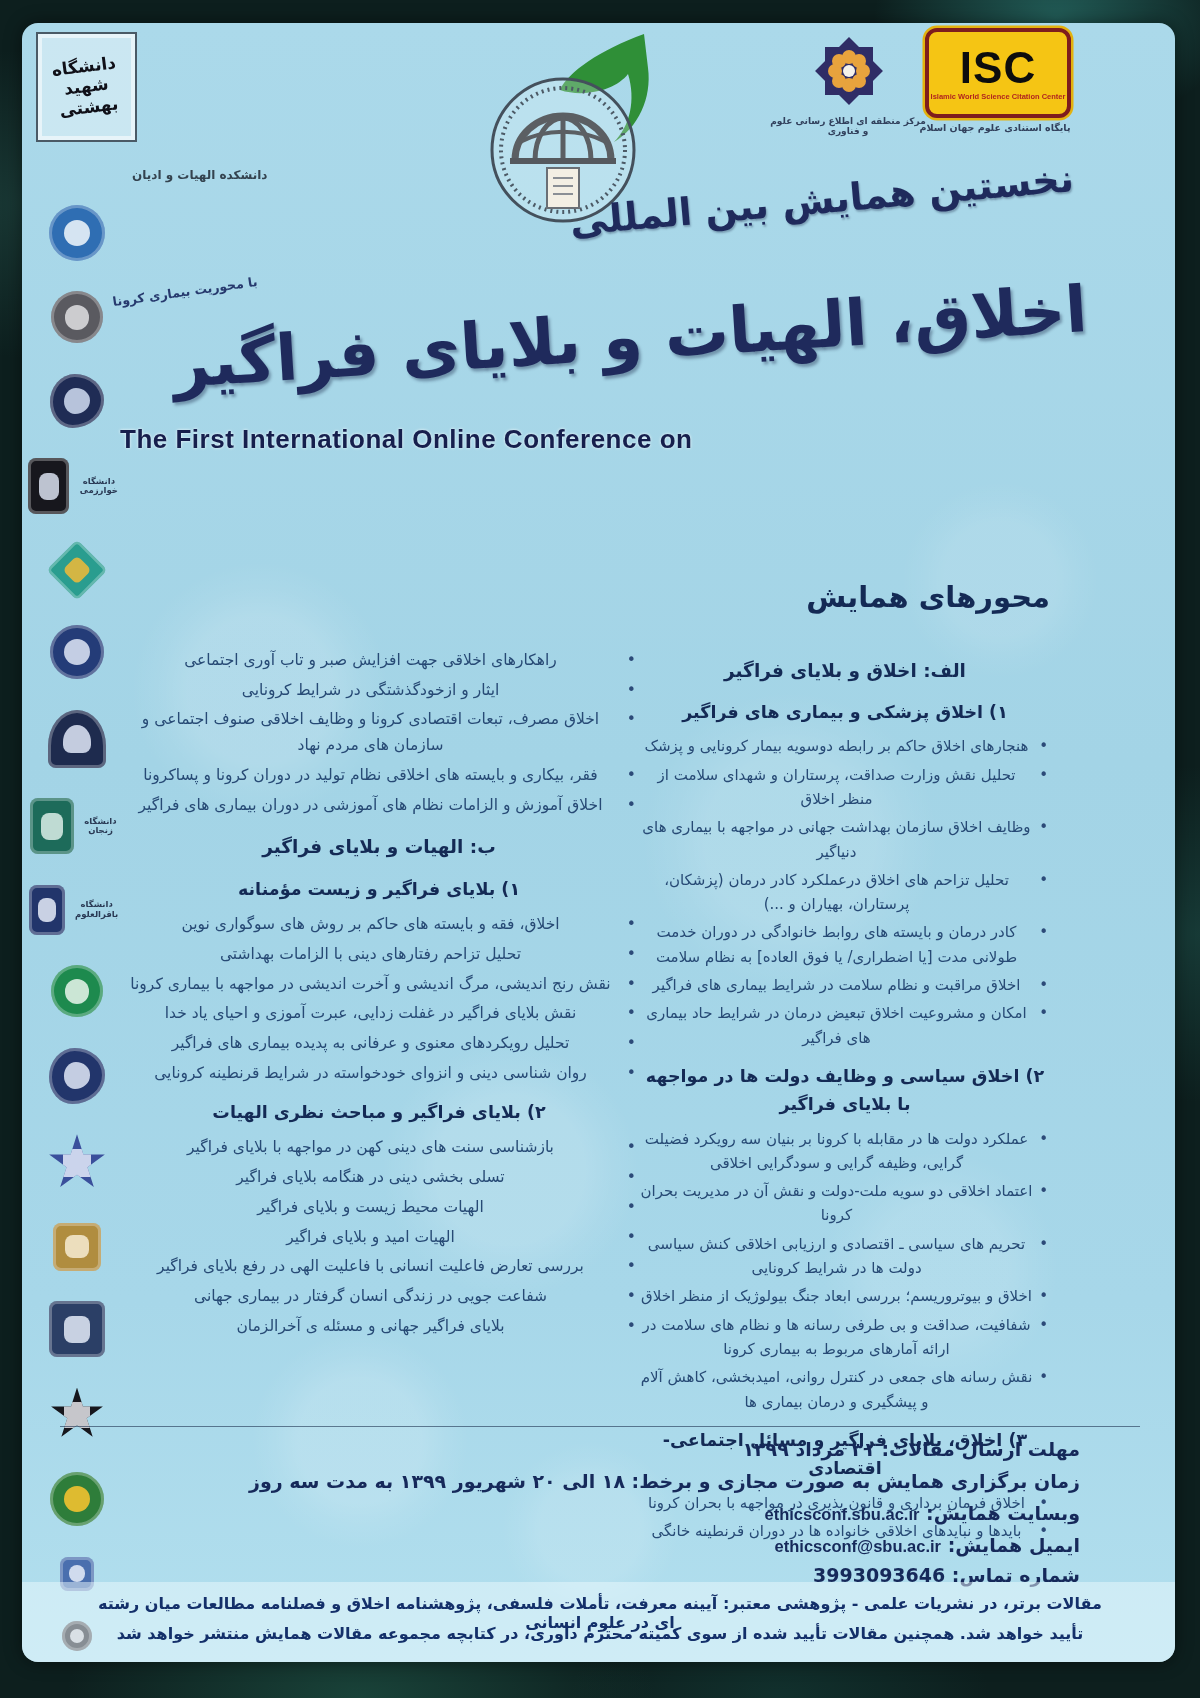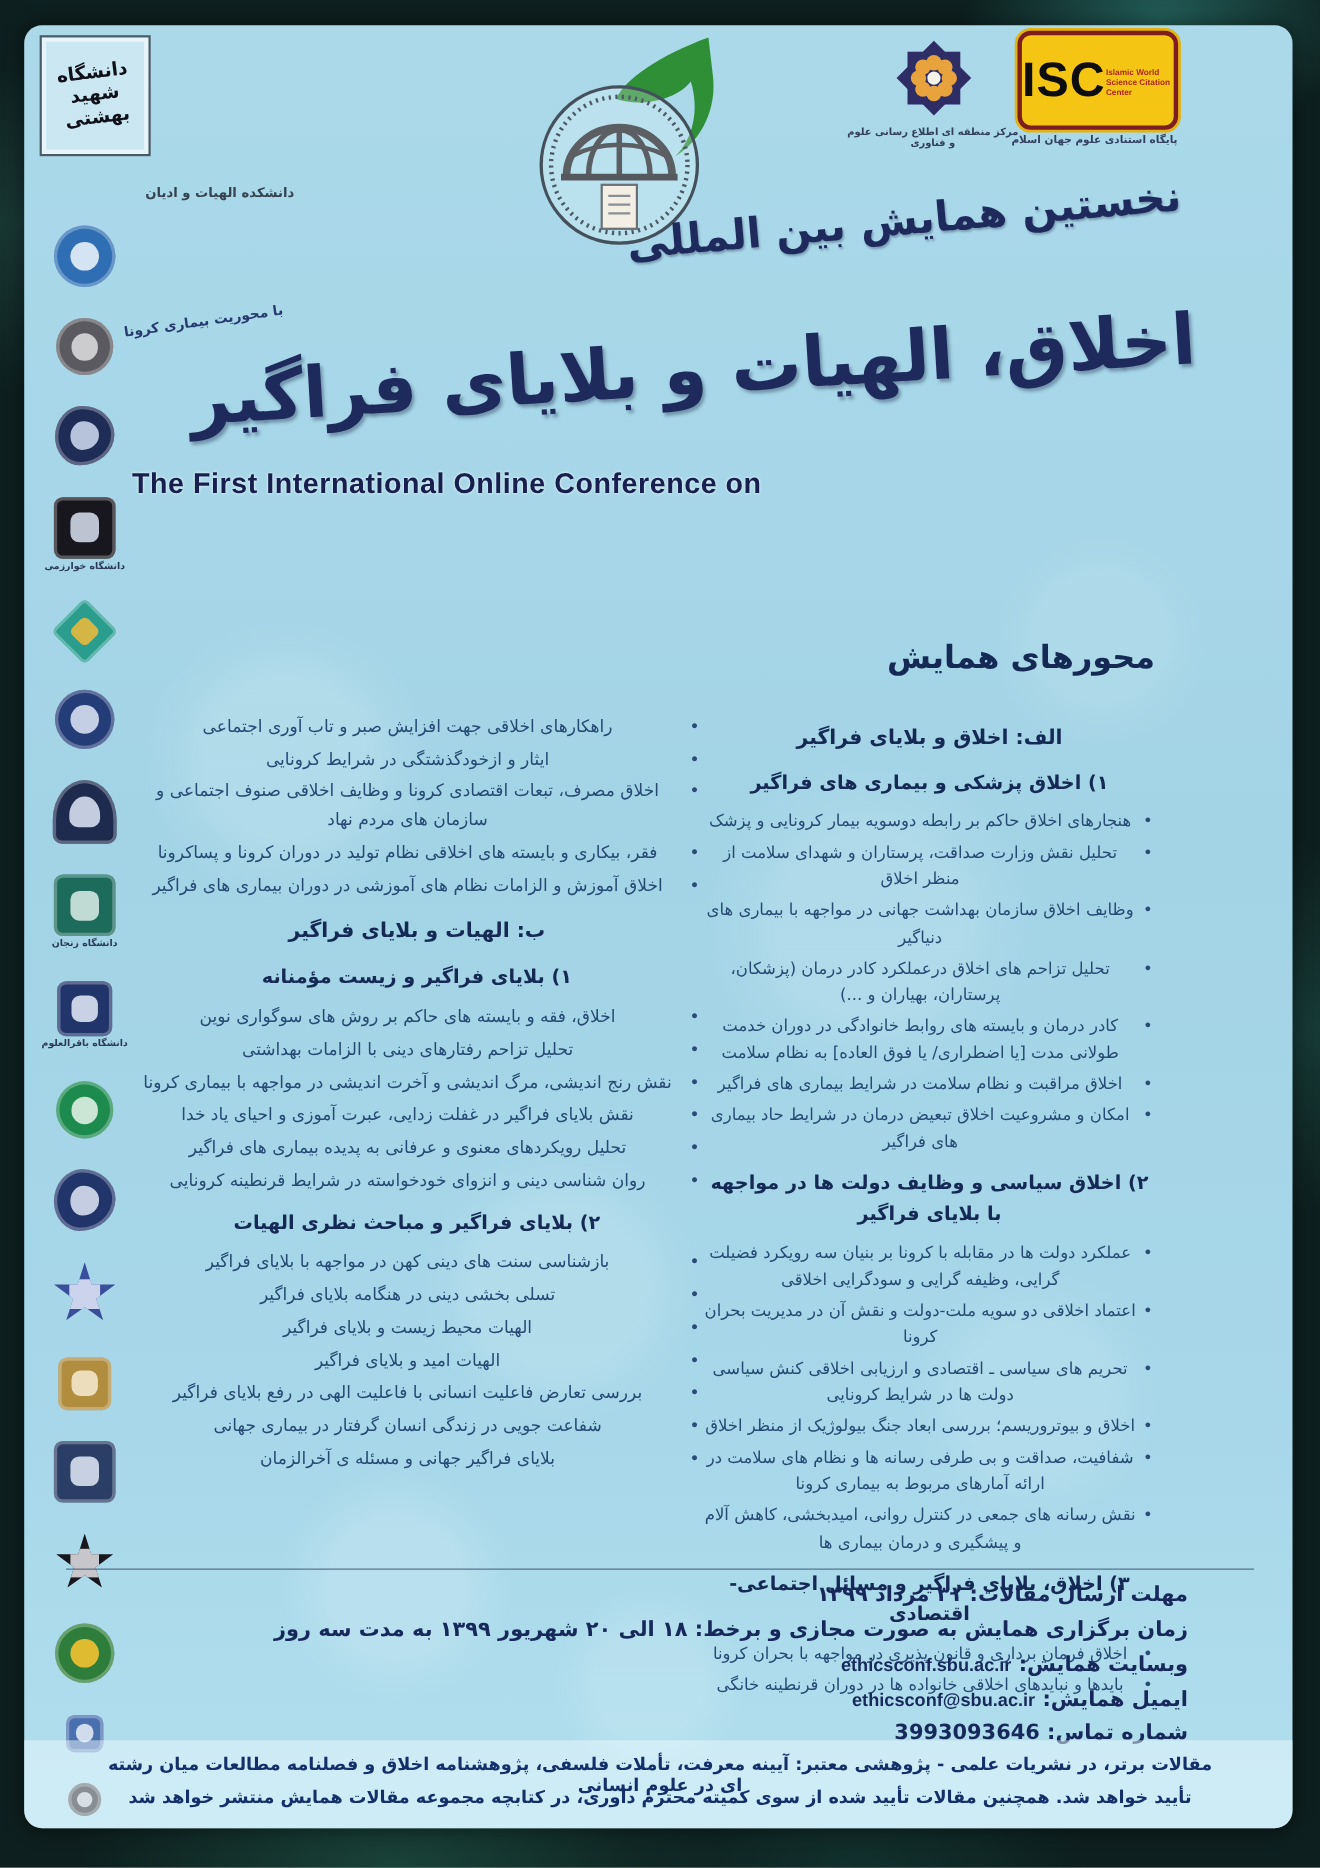--- a/index.html
+++ b/index.html
@@ -13,42 +13,42 @@
       radial-gradient(300px 160px at 65% 100%, rgba(20,60,55,.6), rgba(0,0,0,0) 70%),
       var(--page-bg,#0d1f1e);}
   .poster{position:absolute;left:22px;top:23px;width:1153px;height:1639px;border-radius:16px;
     background:linear-gradient(180deg,#abd9ea 0%,#a3d4e6 45%,#a7d7e9 78%,#b2dfee 100%);
     box-shadow:0 0 18px rgba(0,0,0,.45);}
   .wm{position:absolute;border-radius:50%;pointer-events:none;
     background:radial-gradient(circle, rgba(255,255,255,.30) 0 40%, rgba(255,255,255,.12) 55%, rgba(255,255,255,0) 70%);}
   
   .sidebar{position:absolute;left:30px;top:205px;width:94px;height:1446px;display:flex;flex-direction:column;
     justify-content:space-between;align-items:center;}
-  .logo{display:flex;flex-direction:column;align-items:center;gap:3px;}
+  .logo{display:flex;align-items:center;gap:3px;}
   .shape{width:var(--s,54px);height:var(--s,54px);background:var(--c,#333);position:relative;
     box-shadow:inset 0 0 0 3px rgba(255,255,255,.28);}
   .shape::after{content:"";position:absolute;inset:26%;background:var(--a,#eee);opacity:.9;border-radius:inherit;}
   .shape-circle .shape{border-radius:50%;}
   .shape-square .shape{border-radius:8px;}
   .shape-diamond .shape{transform:rotate(45deg) scale(.86);border-radius:6px;}
   .shape-blob .shape{border-radius:46% 54% 58% 42%/52% 48% 52% 48%;}
   .shape-arch .shape{border-radius:50% 50% 8px 8px/62% 62% 8px 8px;}
   .shape-star .shape{clip-path:polygon(50% 0,61% 35%,98% 35%,68% 57%,79% 91%,50% 70%,21% 91%,32% 57%,2% 35%,39% 35%);box-shadow:none;}
   .logo-caption{font-size:8.5px;font-weight:700;color:#2a3a55;text-align:center;max-width:88px;line-height:1.15;}
   
   .sbu-box{position:absolute;left:36px;top:32px;width:97px;height:106px;background:rgba(255,255,255,.38);
     border:2px solid #4a5a66;box-shadow:inset 0 0 0 4px rgba(255,255,255,.55);display:flex;align-items:center;justify-content:center;}
   .sbu-title{font-weight:700;font-size:17px;line-height:1.2;color:#101018;white-space:pre-line;text-align:center;transform:rotate(-7deg);}
   .sbu-caption{position:absolute;left:132px;top:168px;font-size:12px;font-weight:700;color:#34434f;}
   .conf-logo{position:absolute;left:468px;top:28px;}
   .star-logo{position:absolute;left:812px;top:33px;}
   .star-caption{position:absolute;left:768px;top:116px;width:160px;font-size:9px;font-weight:700;color:#31405c;text-align:center;}
   .isc-box{position:absolute;left:925px;top:28px;width:138px;height:82px;background:var(--isc-yellow,#f5c514);
     border:4px solid var(--isc-border,#7e1d1d);border-radius:12px;box-shadow:0 0 0 2.5px #e3b20e;
-    display:flex;flex-direction:row;align-items:center;justify-content:center;}
+    display:flex;flex-direction:column;align-items:center;justify-content:center;}
   .isc-text{font-family:"Liberation Sans",sans-serif;font-weight:700;font-size:44px;line-height:1;color:#0d0d0d;letter-spacing:1px;}
   .isc-sub{font-family:"Liberation Sans",sans-serif;font-weight:700;font-size:7.5px;color:var(--isc-red-text,#b1251f);margin-top:2px;}
   .isc-caption{position:absolute;left:905px;top:122px;width:180px;font-size:9.5px;font-weight:700;color:#31405c;text-align:center;}
   
   .kicker{position:absolute;right:125px;top:178px;font-size:38px;font-weight:700;color:var(--title-navy,#1f2a5c);
     transform:rotate(-5deg);text-shadow:1px 2px 2px rgba(15,25,60,.3);}
   .main-title{position:absolute;right:112px;top:300px;font-size:64px;font-weight:700;color:var(--title-navy,#1f2a5c);
     transform:rotate(-3.5deg);white-space:nowrap;text-shadow:2px 3px 3px rgba(15,25,60,.35);}
   .focus-note{position:absolute;left:112px;top:284px;font-size:12.5px;font-weight:700;color:#273a6e;transform:rotate(-8deg);}
   .en1{position:absolute;left:120px;top:424px;font-family:"Liberation Sans",sans-serif;font-weight:700;font-size:26px;

